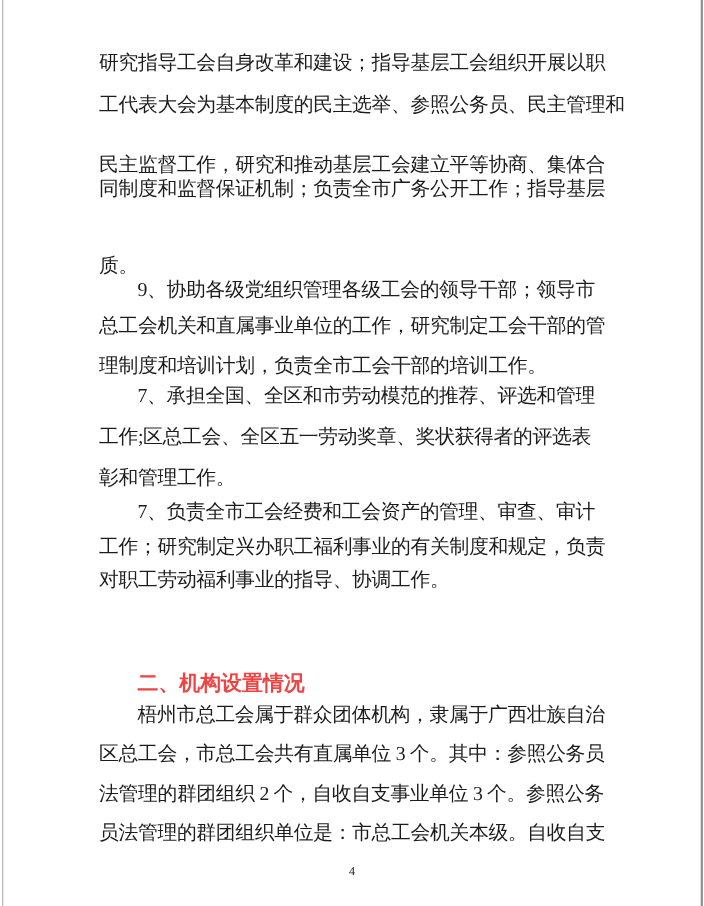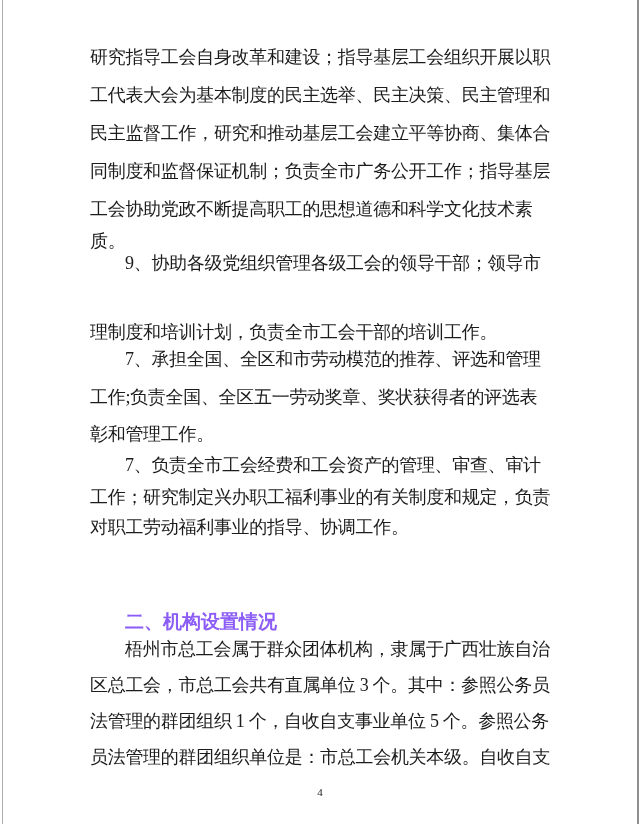--- a/index.html
+++ b/index.html
@@ -26,53 +26,53 @@
     line-height:1;
     letter-spacing:-0.3px;
     color:#1c1c1c;
     white-space:nowrap;
   }
   .indent{padding-left:35px;}
   .heading{
     font-family:"Liberation Sans","DejaVu Sans",sans-serif;
     font-weight:bold;
     font-size:19px;
-    color:#8b5cf6;
+    color:#ef4444;
     letter-spacing:0;
   }
   .page-number{
     position:absolute;
     left:0;top:786px;width:640px;
     text-align:center;
     font-size:11px;
     color:#1c1c1c;
     font-family:"Liberation Serif","DejaVu Serif",serif;
   }
 </style>
 </head>
 <body>
 
 <div class="page">
   <div class="edge-left"></div>
   <div class="edge-right"></div>
 
   <div class="line" style="top:48px">研究指导工会自身改革和建设；指导基层工会组织开展以职</div>
-  <div class="line" style="top:86px">工代表大会为基本制度的民主选举、民主决策、民主管理和</div>
-  <div class="line" style="top:124px">民主监督工作，研究和推动基层工会建立平等协商、集体合</div>
+  <div class="line" style="top:86px">工代表大会为基本制度的民主选举、参照公务员、民主管理和</div>
+  <div class="line" style="top:140px">民主监督工作，研究和推动基层工会建立平等协商、集体合</div>
   <div class="line" style="top:162px">同制度和监督保证机制；负责全市广务公开工作；指导基层</div>
-  <div class="line" style="top:200px">工会协助党政不断提高职工的思想道德和科学文化技术素</div>
   <div class="line" style="top:232px">质。</div>
   <div class="line indent" style="top:254px">9、协助各级党组织管理各级工会的领导干部；领导市</div>
+  <div class="line" style="top:287px">总工会机关和直属事业单位的工作，研究制定工会干部的管</div>
   <div class="line" style="top:323px">理制度和培训计划，负责全市工会干部的培训工作。</div>
   <div class="line indent" style="top:350px">7、承担全国、全区和市劳动模范的推荐、评选和管理</div>
-  <div class="line" style="top:388px">工作;负责全国、全区五一劳动奖章、奖状获得者的评选表</div>
+  <div class="line" style="top:388px">工作;区总工会、全区五一劳动奖章、奖状获得者的评选表</div>
   <div class="line" style="top:425px">彰和管理工作。</div>
   <div class="line indent" style="top:456px">7、负责全市工会经费和工会资产的管理、审查、审计</div>
   <div class="line" style="top:488px">工作；研究制定兴办职工福利事业的有关制度和规定，负责</div>
   <div class="line" style="top:518px">对职工劳动福利事业的指导、协调工作。</div>
   <div class="line indent heading" style="top:612px">二、机构设置情况</div>
   <div class="line indent" style="top:640px">梧州市总工会属于群众团体机构，隶属于广西壮族自治</div>
   <div class="line" style="top:676px">区总工会，市总工会共有直属单位 3 个。其中：参照公务员</div>
-  <div class="line" style="top:712px">法管理的群团组织 1 个，自收自支事业单位 5 个。参照公务</div>
+  <div class="line" style="top:712px">法管理的群团组织 2 个，自收自支事业单位 3 个。参照公务</div>
   <div class="line" style="top:748px">员法管理的群团组织单位是：市总工会机关本级。自收自支</div>
 
   <div class="page-number">4</div>
 </div>
 
 </body></html>

